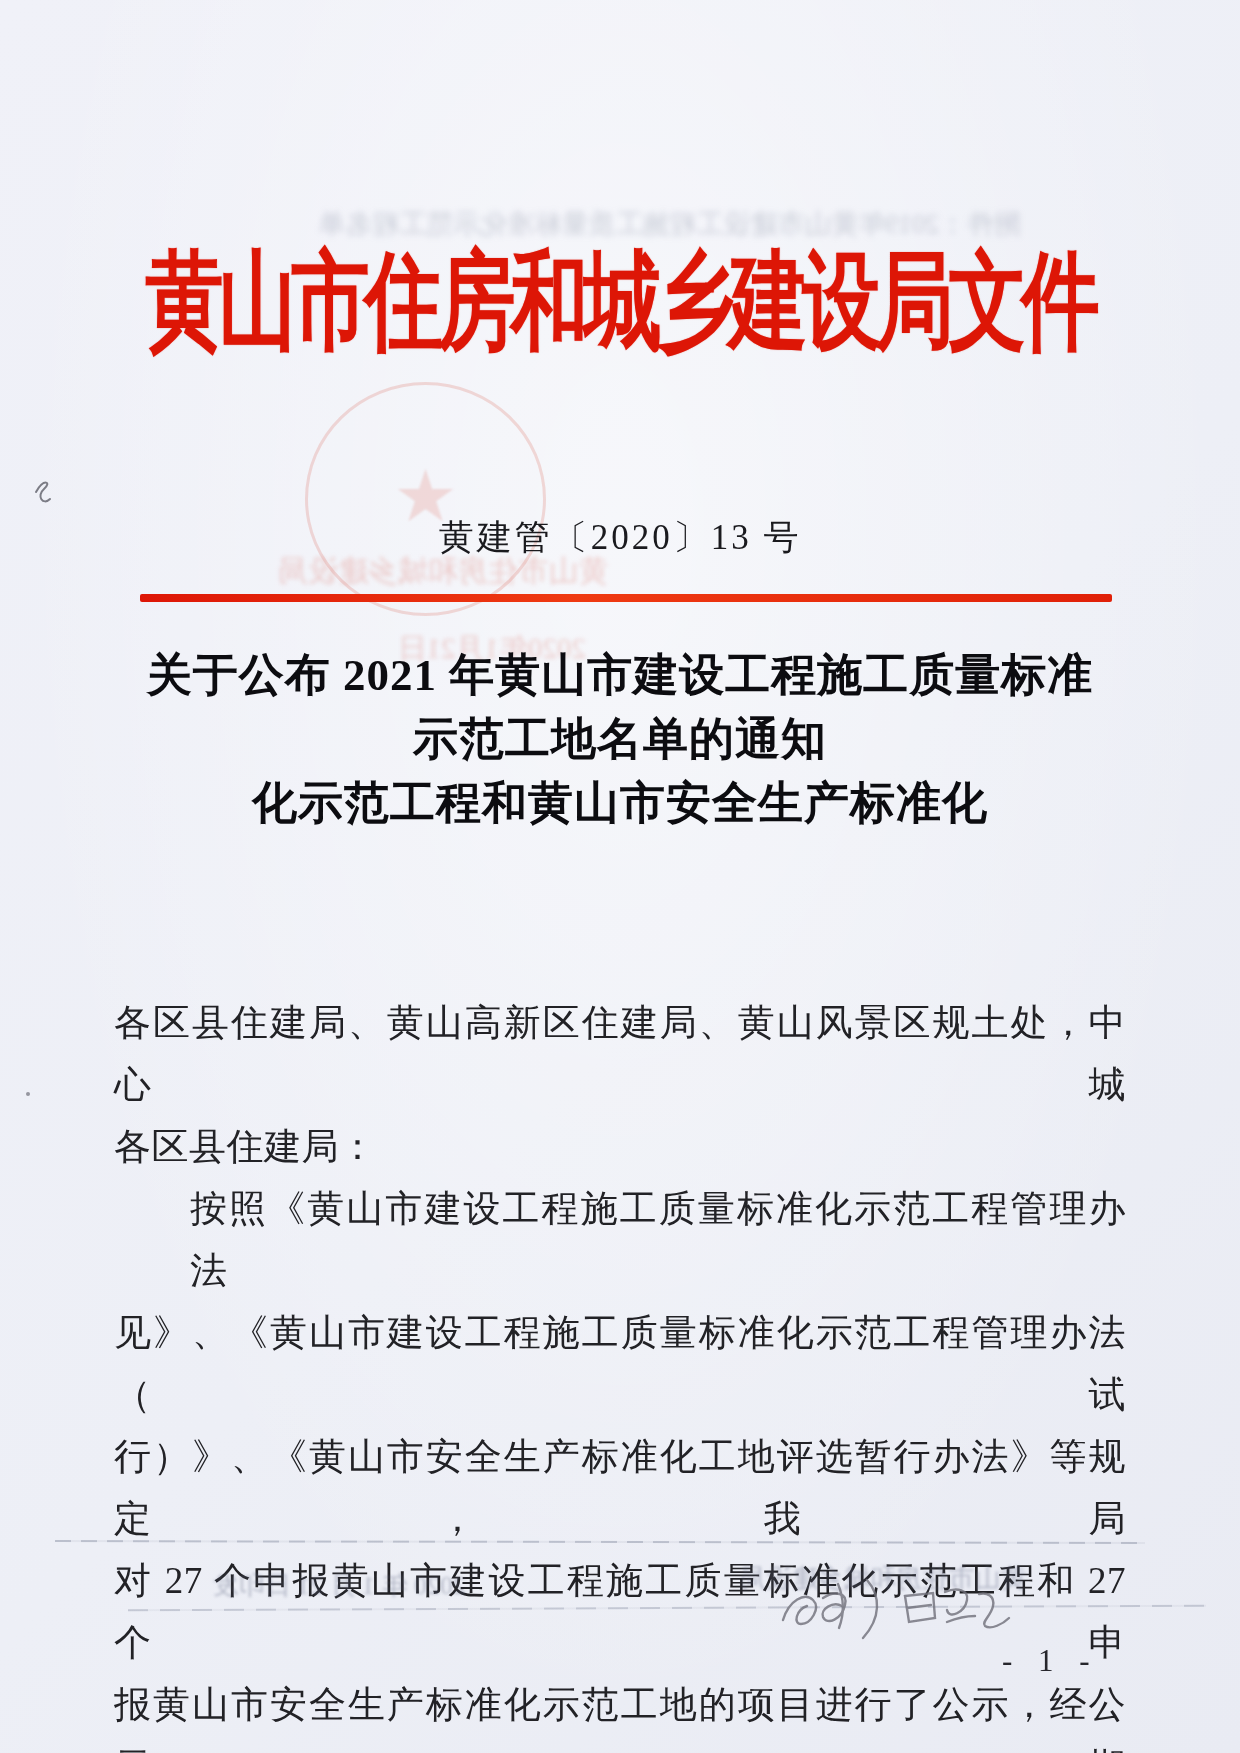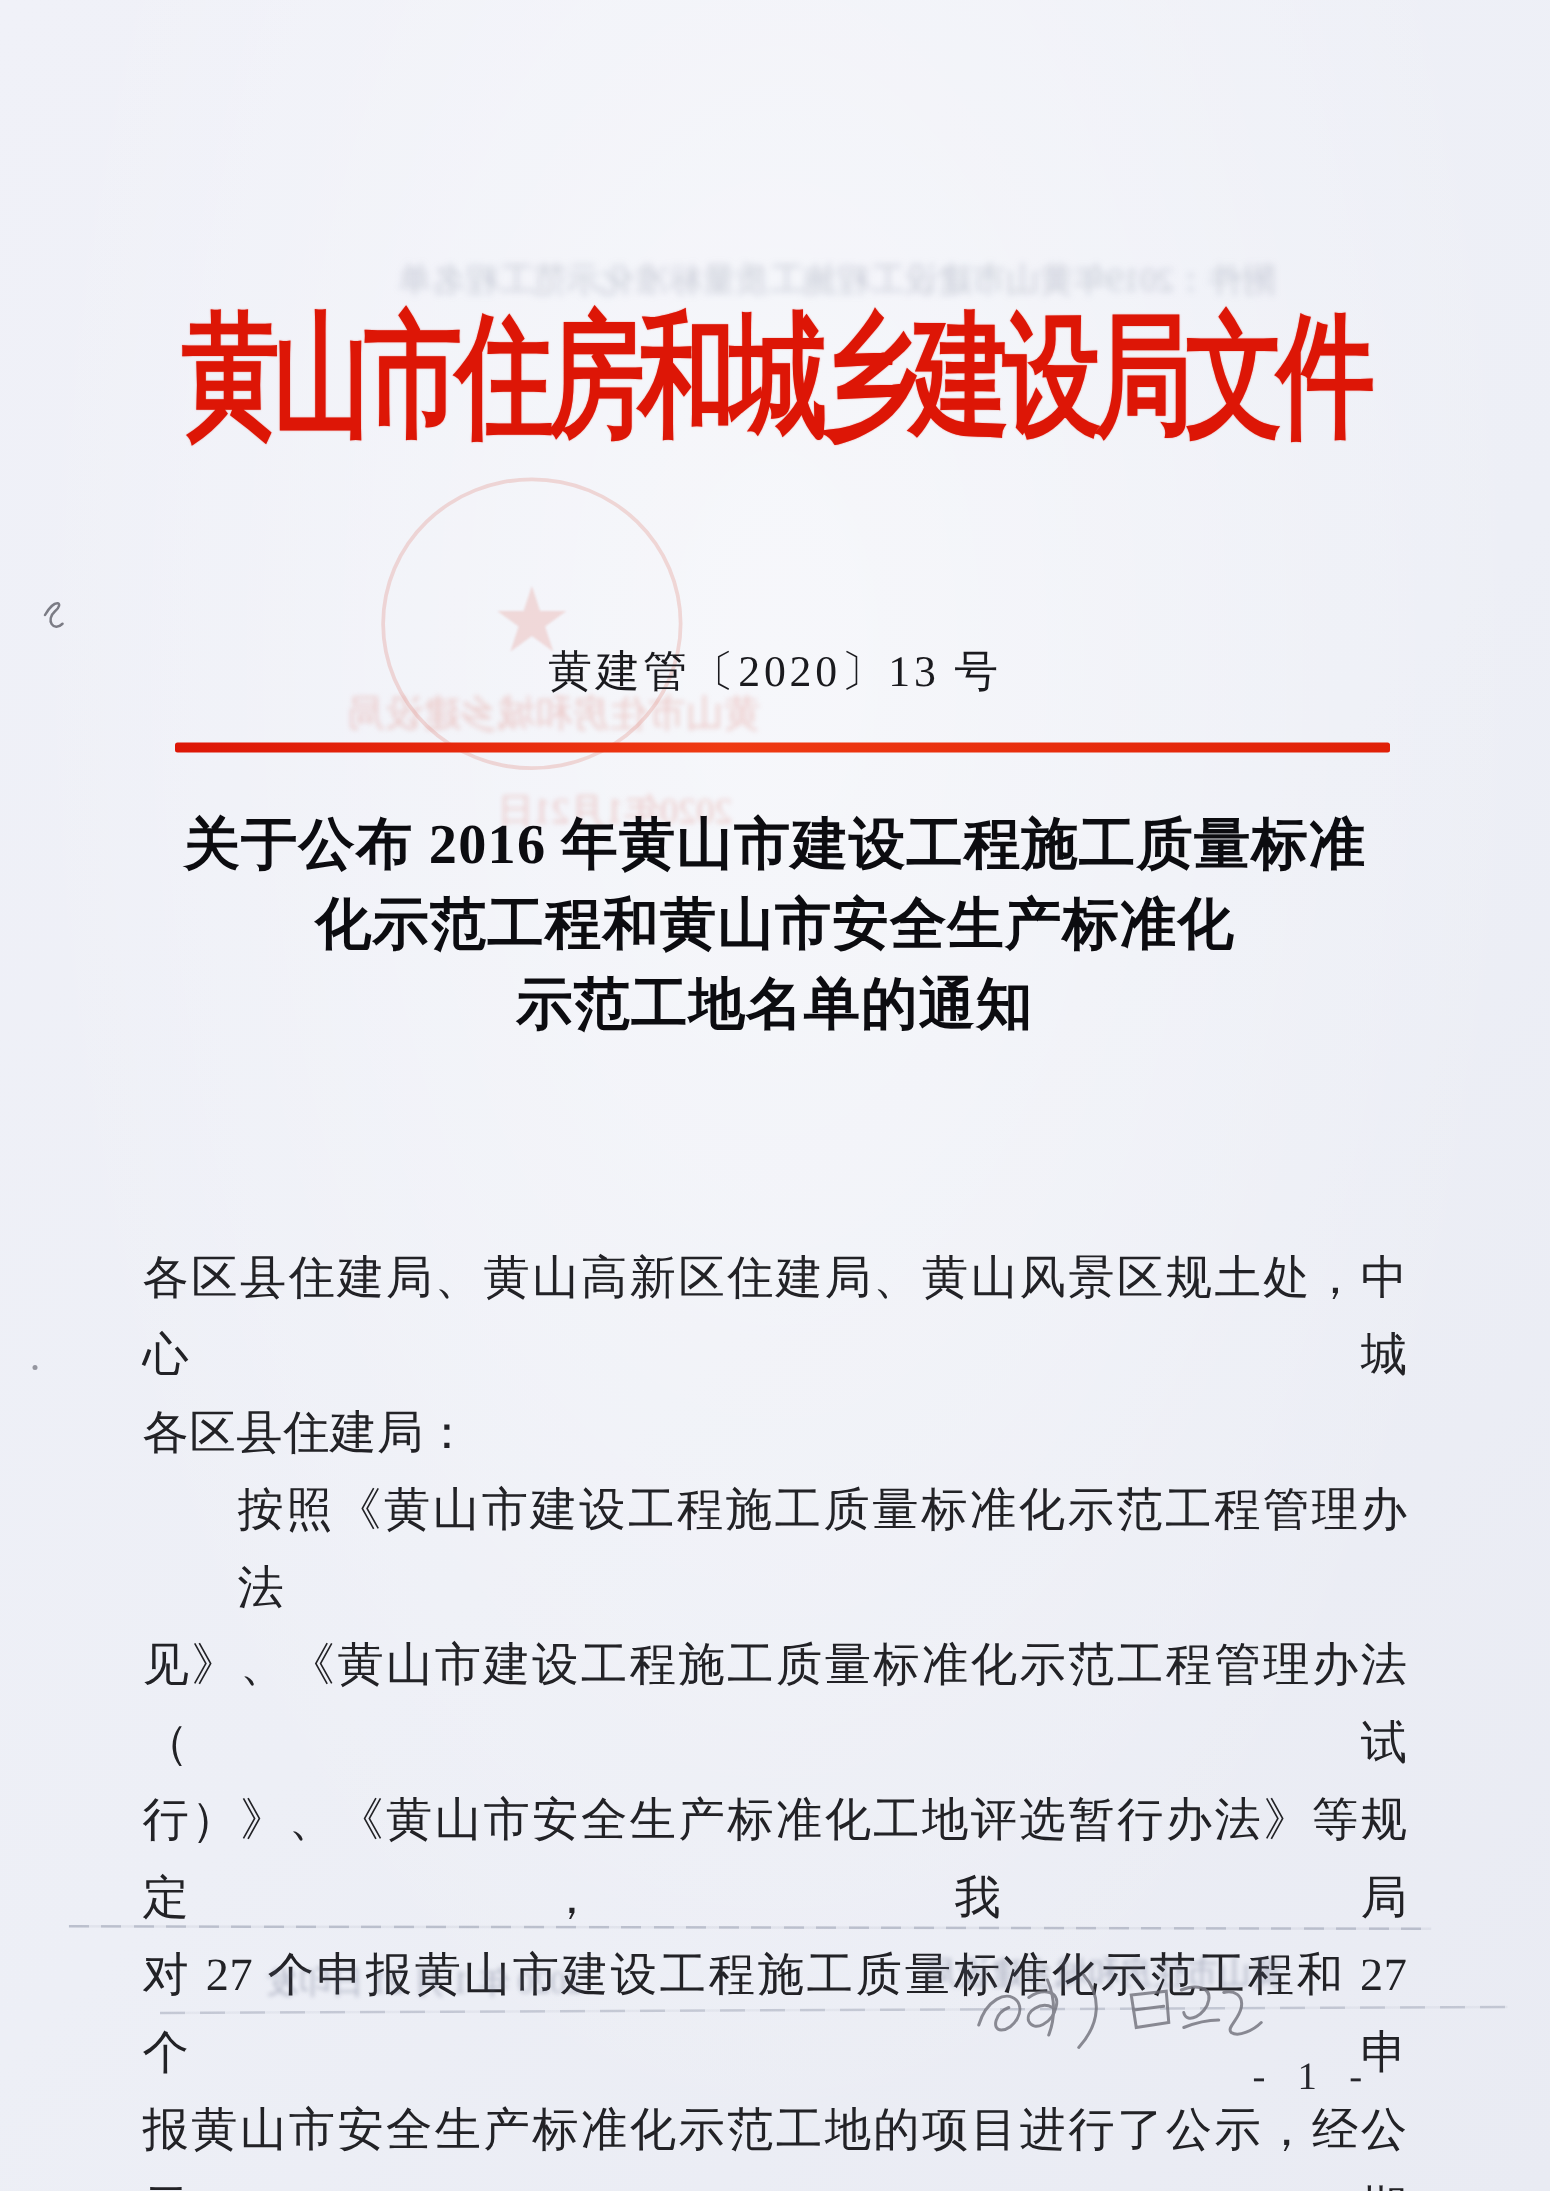--- a/index.html
+++ b/index.html
@@ -109,23 +109,23 @@
   </div>
   <div class="ghost ghost-seal-c">黄山市住房和城乡建设局</div>
 
   <div class="doc-no">黄建管〔2020〕13 号</div>
 
   <div class="ghost ghost-date">2020年1月21日</div>
 
   <div class="red-rule"></div>
 
   <div class="doc-title">
-    <div>关于公布 2016 年黄山市建设工程施工质量标准</div>
+    <div>关于公布 2021 年黄山市建设工程施工质量标准</div>
+    <div>示范工地名单的通知</div>
     <div>化示范工程和黄山市安全生产标准化</div>
-    <div>示范工地名单的通知</div>
   </div>
 
   <div class="body-block">
     <div class="jline">各区县住建局、黄山高新区住建局、黄山风景区规土处，中心城</div>
     <div class="lline">各区县住建局：</div>
     <div class="jline ind">按照《黄山市建设工程施工质量标准化示范工程管理办法</div>
     <div class="jline">见》、《黄山市建设工程施工质量标准化示范工程管理办法（试</div>
     <div class="jline">行）》、《黄山市安全生产标准化工地评选暂行办法》等规定，我局</div>
     <div class="jline">对 27 个申报黄山市建设工程施工质量标准化示范工程和 27 个申</div>
     <div class="jline">报黄山市安全生产标准化示范工地的项目进行了公示，经公示期</div>

